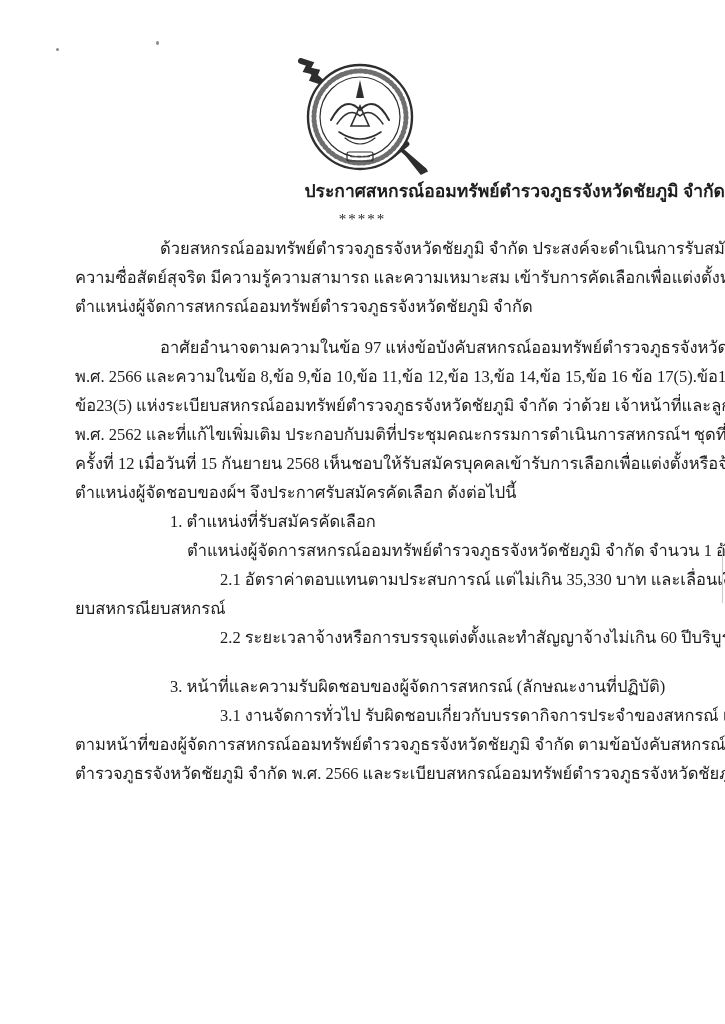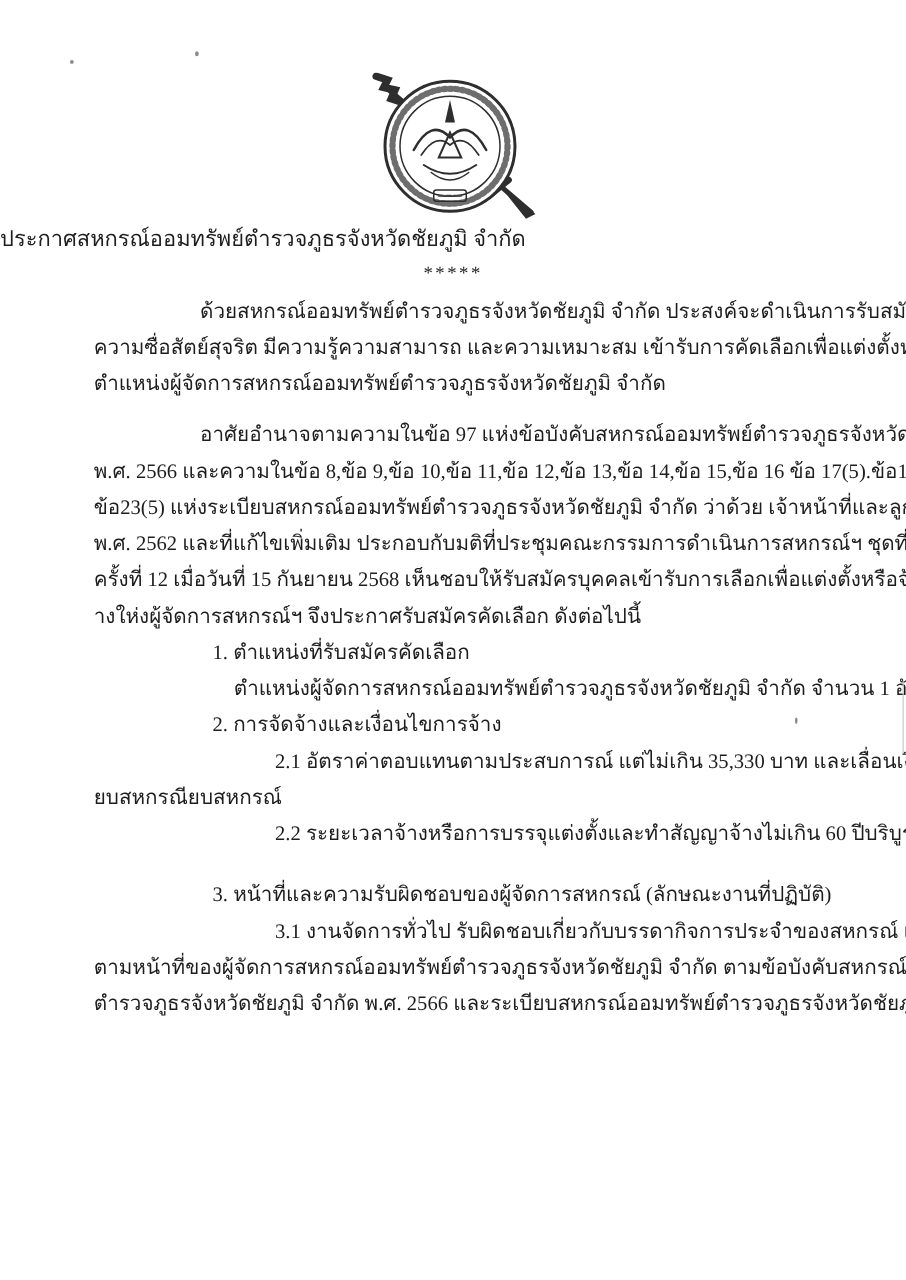--- a/index.html
+++ b/index.html
@@ -21,24 +21,24 @@
     margin-top: 58px;
     height: 118px;
     text-align: center;
   }
   .content {
     padding: 0 70px 0 75px;
     font-size: 16.5px;
     line-height: 29px;
   }
   .title-line {
-    font-weight: normal;
+    font-weight: bold;
     font-size: 17.5px;
     line-height: 30px;
-    text-align: left;
+    text-align: right;
   }
   .stars {
     text-align: center;
     font-size: 15px;
     line-height: 22px;
     letter-spacing: 2px;
     margin-top: 2px;
   }
   .line { white-space: nowrap; }
   .indent-p { padding-left: 85px; }   
@@ -113,26 +113,25 @@
     <div class="line">ความซื่อสัตย์สุจริต มีความรู้ความสามารถ และความเหมาะสม เข้ารับการคัดเลือกเพื่อแต่งตั้งหรือจ้างให้ดำรง</div>
     <div class="line">ตำแหน่งผู้จัดการสหกรณ์ออมทรัพย์ตำรวจภูธรจังหวัดชัยภูมิ จำกัด</div>
 
     <div class="gap-md"></div>
 
     <div class="line indent-p">อาศัยอำนาจตามความในข้อ 97 แห่งข้อบังคับสหกรณ์ออมทรัพย์ตำรวจภูธรจังหวัดชัยภูมิ จำกัด</div>
     <div class="line">พ.ศ. 2566 และความในข้อ 8,ข้อ 9,ข้อ 10,ข้อ 11,ข้อ 12,ข้อ 13,ข้อ 14,ข้อ 15,ข้อ 16 ข้อ 17(5).ข้อ18 และ</div>
     <div class="line">ข้อ23(5) แห่งระเบียบสหกรณ์ออมทรัพย์ตำรวจภูธรจังหวัดชัยภูมิ จำกัด ว่าด้วย เจ้าหน้าที่และลูกจ้างสหกรณ์</div>
     <div class="line">พ.ศ. 2562 และที่แก้ไขเพิ่มเติม ประกอบกับมติที่ประชุมคณะกรรมการดำเนินการสหกรณ์ฯ ชุดที่ 57 ในคราวประชุม</div>
     <div class="line">ครั้งที่  12 เมื่อวันที่  15 กันยายน 2568 เห็นชอบให้รับสมัครบุคคลเข้ารับการเลือกเพื่อแต่งตั้งหรือจ้างให้ดำรง</div>
-    <div class="line">างให่งผู้จัดการสหกรณ์ฯ จึงประกาศรับสมัครคัดเลือก  ดังต่อไปนี้</div>
+    <div class="line">ตำแหน่งผู้จัดชอบของผ์ฯ จึงประกาศรับสมัครคัดเลือก  ดังต่อไปนี้</div>
 
     <div class="line indent-h">1. ตำแหน่งที่รับสมัครคัดเลือก</div>
     <div class="line indent-b">ตำแหน่งผู้จัดการสหกรณ์ออมทรัพย์ตำรวจภูธรจังหวัดชัยภูมิ  จำกัด  จำนวน  1  อัตรา</div>
 
-    <div class="line indent-h">2. การจัดจ้างและเงื่อนไขการจ้าง</div>
     <div class="line indent-i">2.1 อัตราค่าตอบแทนตามประสบการณ์ แต่ไม่เกิน  35,330  บาท และเลื่อนเงินเดือน</div>
     <div class="line">ยบสหกรณียบสหกรณ์</div>
     <div class="line indent-i">2.2  ระยะเวลาจ้างหรือการบรรจุแต่งตั้งและทำสัญญาจ้างไม่เกิน 60 ปีบริบูรณ์</div>
 
     <div class="gap-lg"></div>
 
     <div class="line indent-h">3. หน้าที่และความรับผิดชอบของผู้จัดการสหกรณ์ (ลักษณะงานที่ปฏิบัติ)</div>
     <div class="line indent-i">3.1 งานจัดการทั่วไป รับผิดชอบเกี่ยวกับบรรดากิจการประจำของสหกรณ์ และรับผิดชอบ</div>
     <div class="line">ตามหน้าที่ของผู้จัดการสหกรณ์ออมทรัพย์ตำรวจภูธรจังหวัดชัยภูมิ  จำกัด ตามข้อบังคับสหกรณ์ออมทรัพย์</div>
     <div class="line">ตำรวจภูธรจังหวัดชัยภูมิ  จำกัด พ.ศ. 2566 และระเบียบสหกรณ์ออมทรัพย์ตำรวจภูธรจังหวัดชัยภูมิ  จำกัด ว่าด้วย</div>

